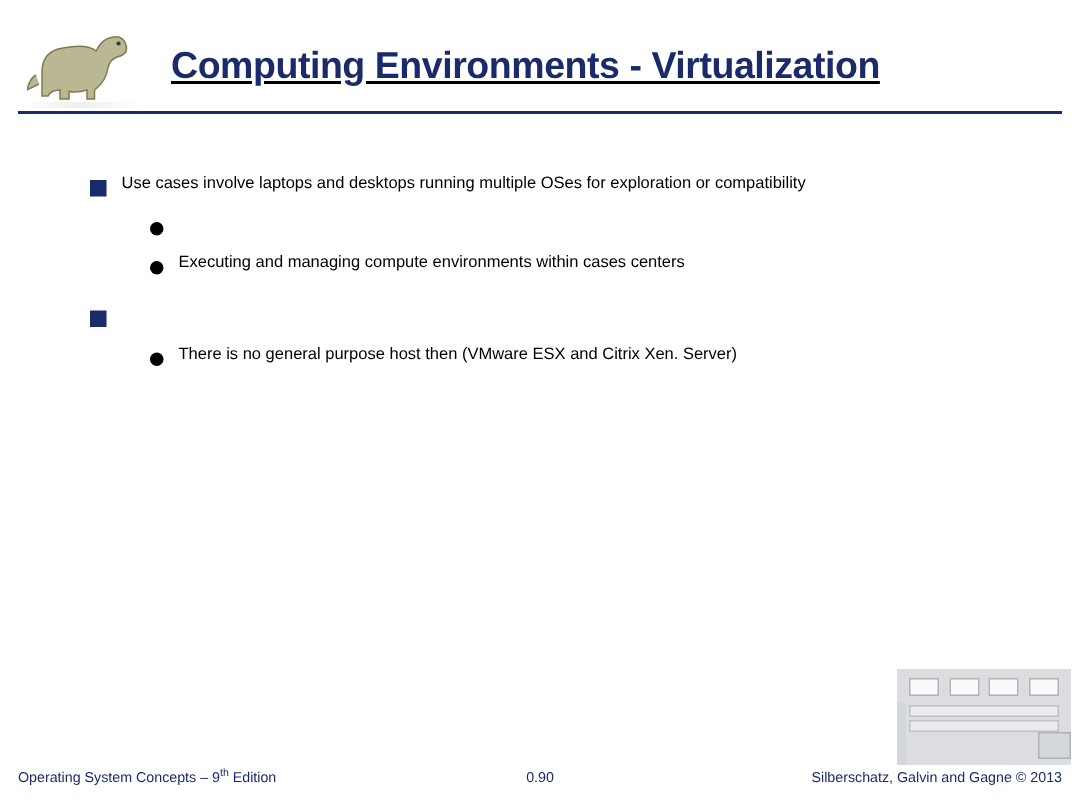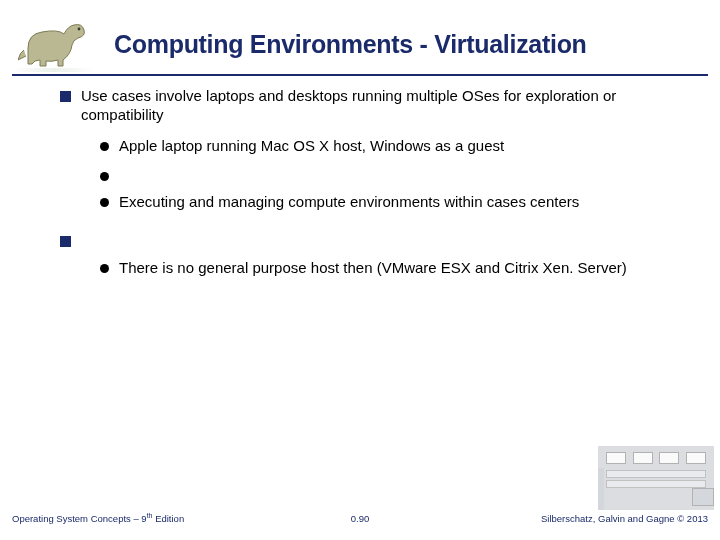--- a/index.html
+++ b/index.html
@@ -3,41 +3,42 @@
 <meta charset="utf-8">
 <style>
   * { margin: 0; padding: 0; box-sizing: border-box; }
   html, body { width: 720px; height: 540px; background: #fff; font-family: Arial, Helvetica, sans-serif; }
   .slide {
     width: 720px; height: 540px; position: relative; overflow: hidden;
   }
   .header {
     display: flex; align-items: center; padding: 14px 20px 8px 12px;
     position: relative;
+    text-decoration: underline;
   }
   .logo {
     width: 84px; height: 60px; position: relative; flex-shrink: 0;
   }
   .dino-body {
     position: absolute; left: 6px; top: 6px;
   }
   .ground {
     position: absolute; bottom: 2px; left: 0; width: 100%; height: 4px;
     background: linear-gradient(to right, transparent, rgba(0,80,0,.08), transparent);
   }
   .title {
     font-size: 25px; font-weight: 700; color: #1a2a6a; margin-left: 18px;
     letter-spacing: -0.3px;
   }
   .rule {
     position: absolute; left: 12px; right: 12px; top: 74px; height: 2px; background: #1a2a6a;
   }
   .content {
-    position: absolute; left: 60px; right: 40px; top: 87px;
-    color: #000; font-size: 15px; line-height: 1.25;
+    position: absolute; left: 60px; right: 40px; top: 116px;
+    color: #000; font-size: 11px; line-height: 1.25;
   }
   .l1 { display: flex; margin-bottom: 4px; }
   .l1 .bullet { width: 11px; height: 11px; background: #1a2a6a; margin-top: 4px; margin-right: 10px; flex-shrink: 0; }
   .l1 .text { }
   .l2 { display: flex; margin-left: 40px; margin-top: 12px; margin-bottom: 2px; }
   .l2 .bullet { width: 9px; height: 9px; background: #000; border-radius: 50%; margin-top: 5px; margin-right: 10px; flex-shrink: 0; }
   .gap { height: 18px; }
   .footer {
     position: absolute; left: 12px; right: 12px; bottom: 8px; height: 28px;
     display: flex; align-items: center; justify-content: space-between;
@@ -88,24 +89,20 @@
   <div class="rule"></div>
 
   <div class="content">
     <div class="l1">
       <span class="bullet"></span>
       <span class="text">Use cases involve laptops and desktops running multiple OSes for exploration or compatibility</span>
     </div>
 
     <div class="l2">
       <span class="bullet"></span>
-      <span class="text">Apple laptop running Mac OS X host, Windows as a guest</span>
-    </div>
-    <div class="l2">
-      <span class="bullet"></span>
     </div>
     <div class="l2">
       <span class="bullet"></span>
       <span class="text">Executing and managing compute environments within cases centers</span>
     </div>
 
     <div class="gap"></div>
 
     <div class="l1">
       <span class="bullet"></span>

